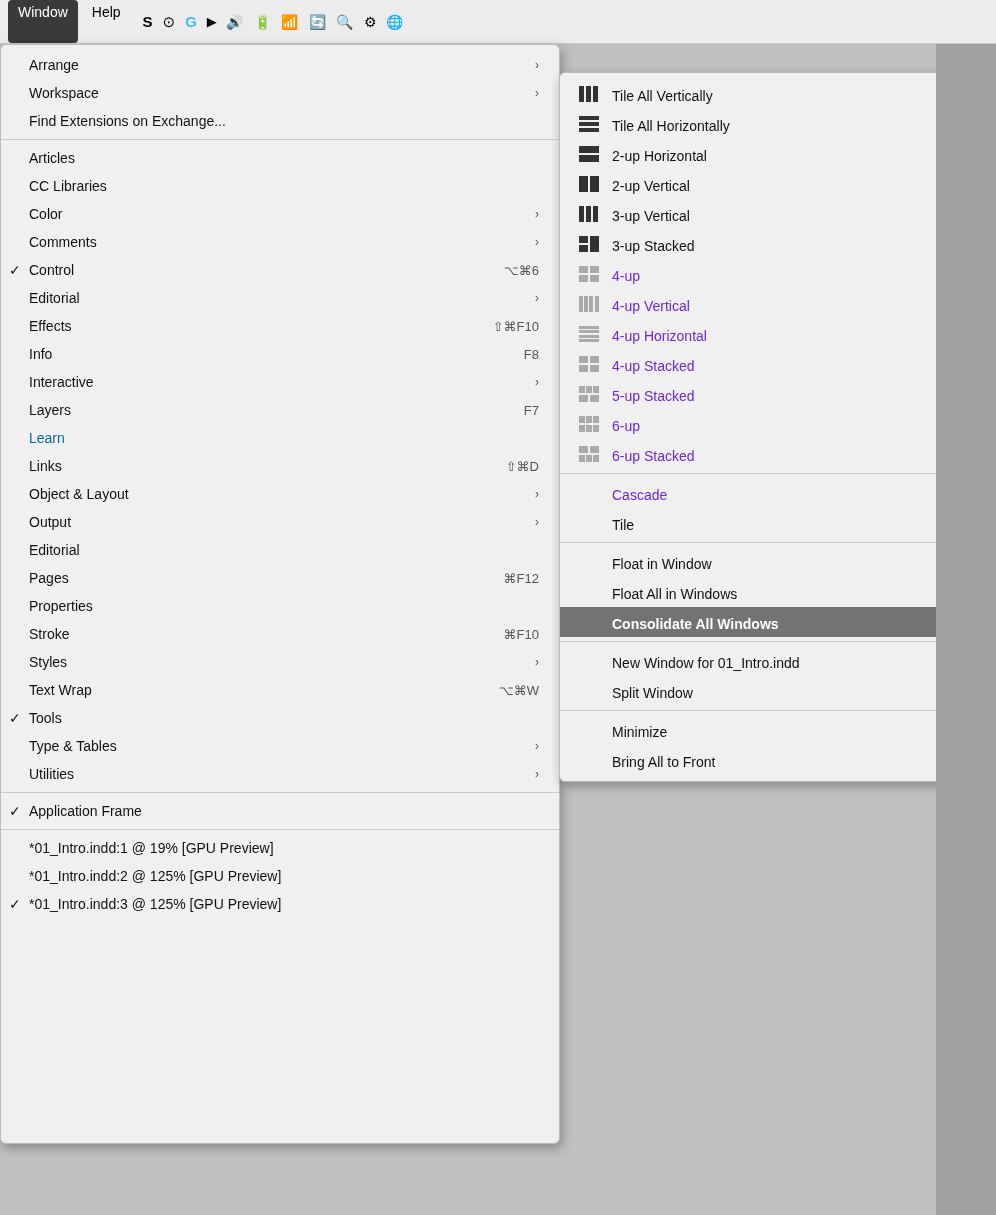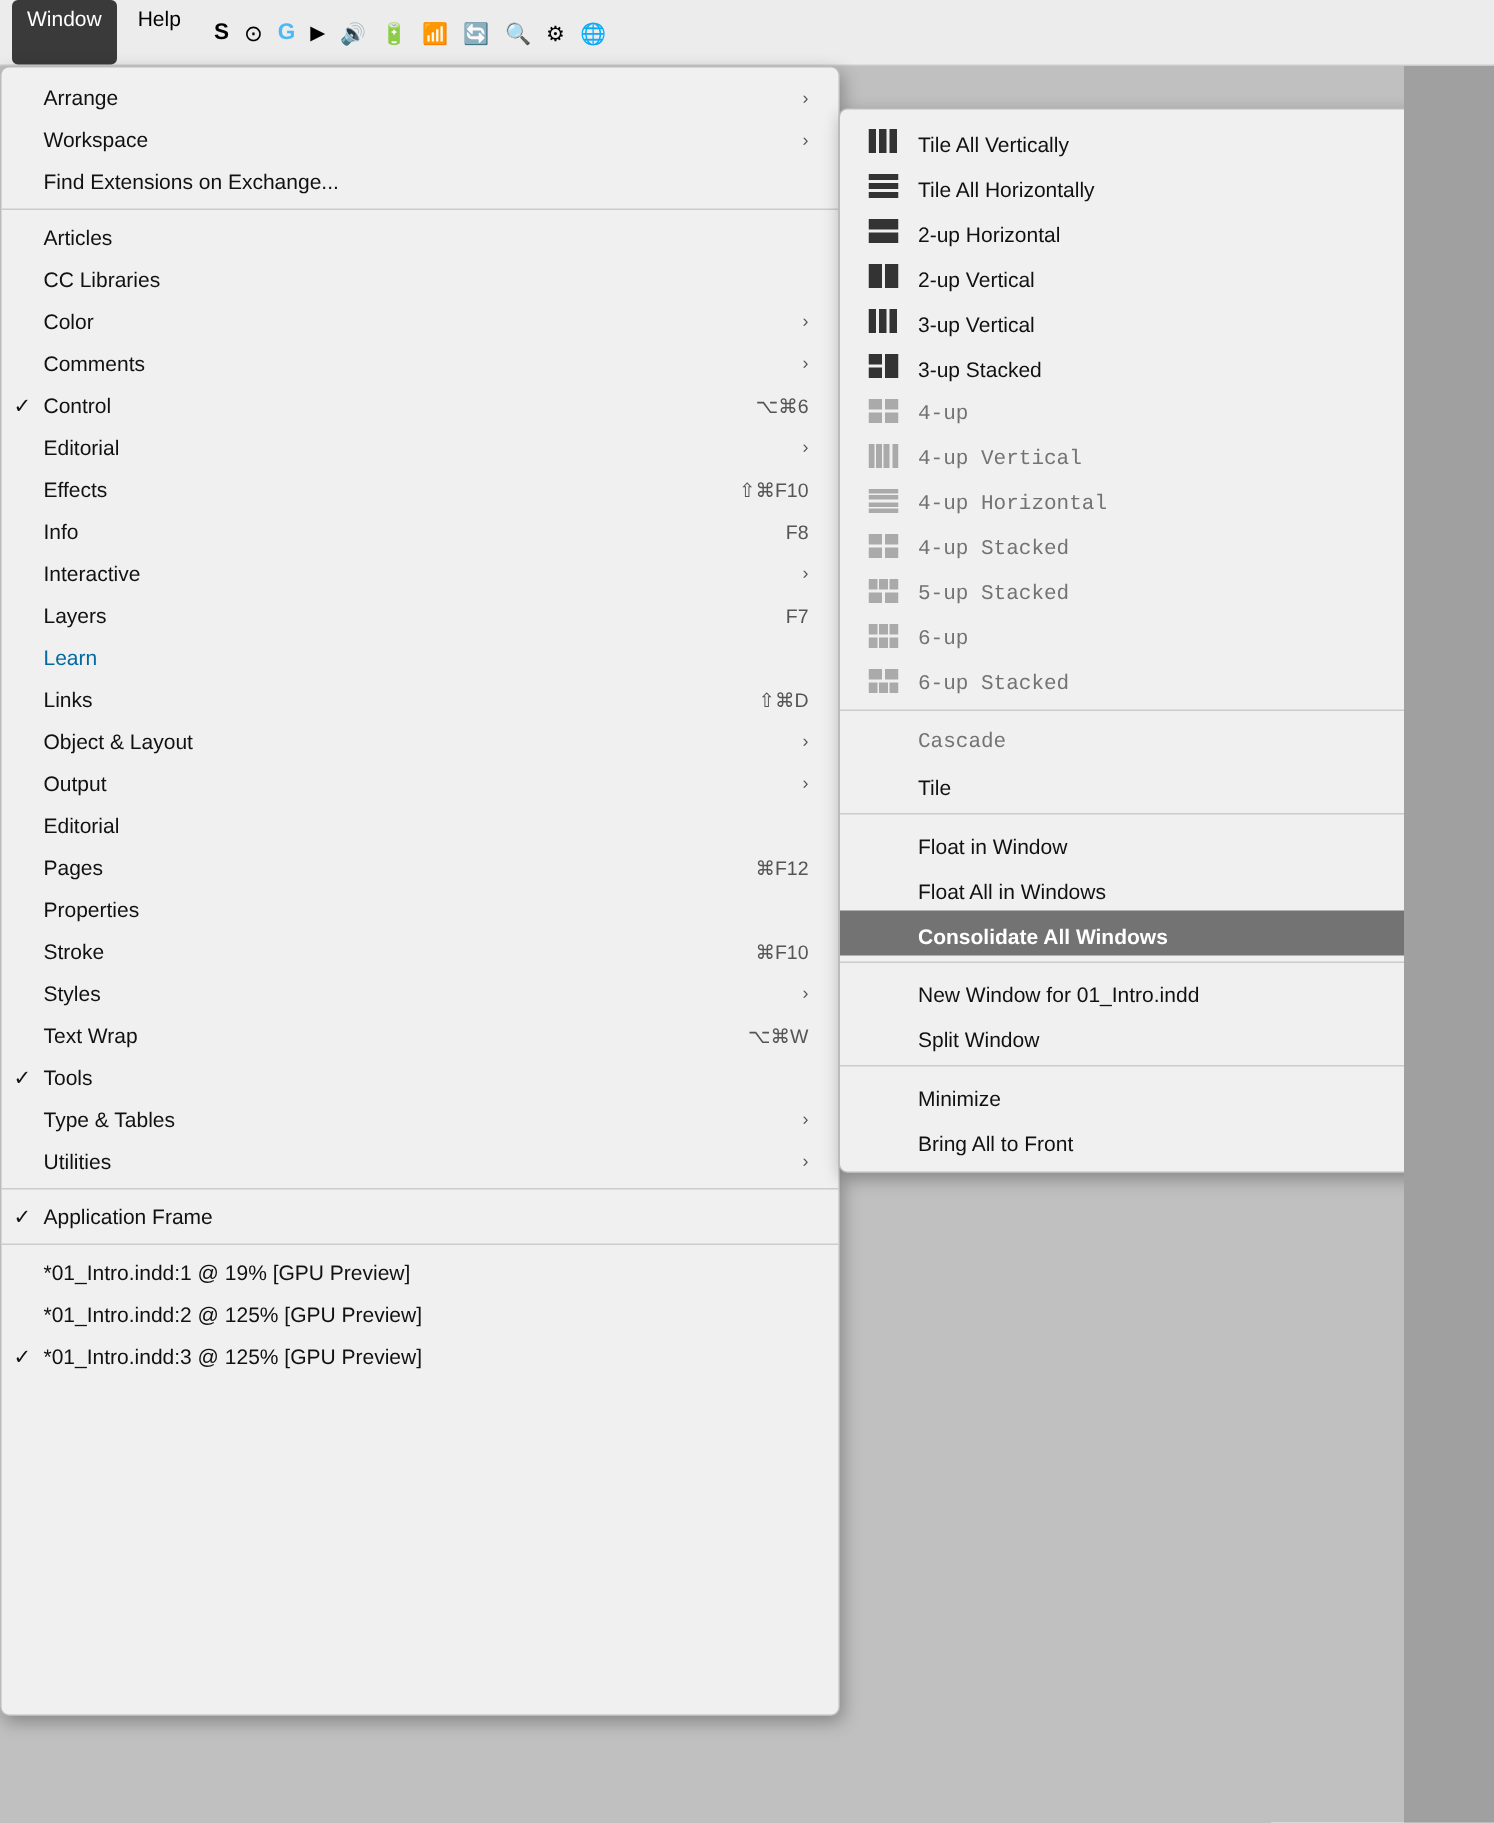--- a/index.html
+++ b/index.html
@@ -115,23 +115,22 @@
       display: flex;
       align-items: flex-end;
       padding: 5px 16px;
       cursor: pointer;
       font-size: 14px;
       color: #111;
       min-height: 28px;
       gap: 10px;
     }
     .submenu-item.disabled {
-      color: #737373;
+      color: #6d28d9;
       cursor: default;
-      font-family: Liberation Mono, monospace;
     }
     .submenu-item.highlighted {
       background: #737373;
       color: white;
       font-weight: bold;
     }
     .submenu-item .shortcut {
       margin-left: auto;
       font-size: 13px;
       color: #555;

